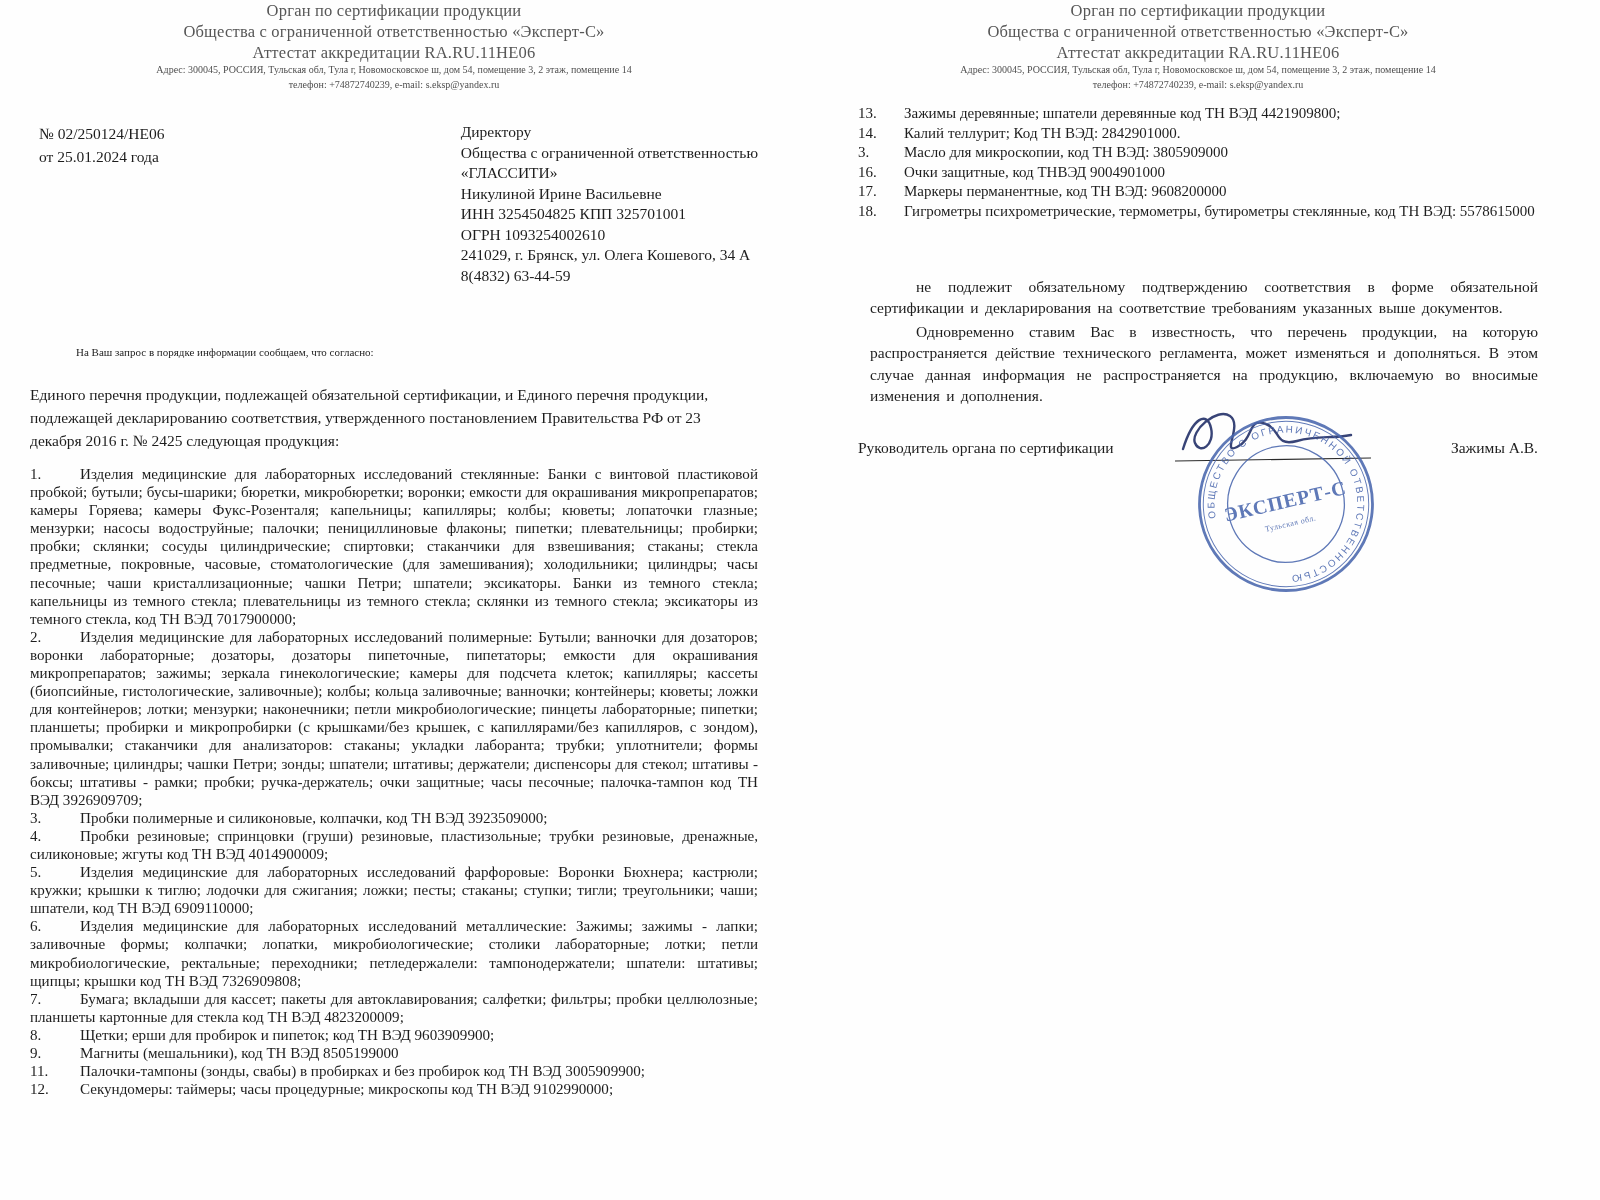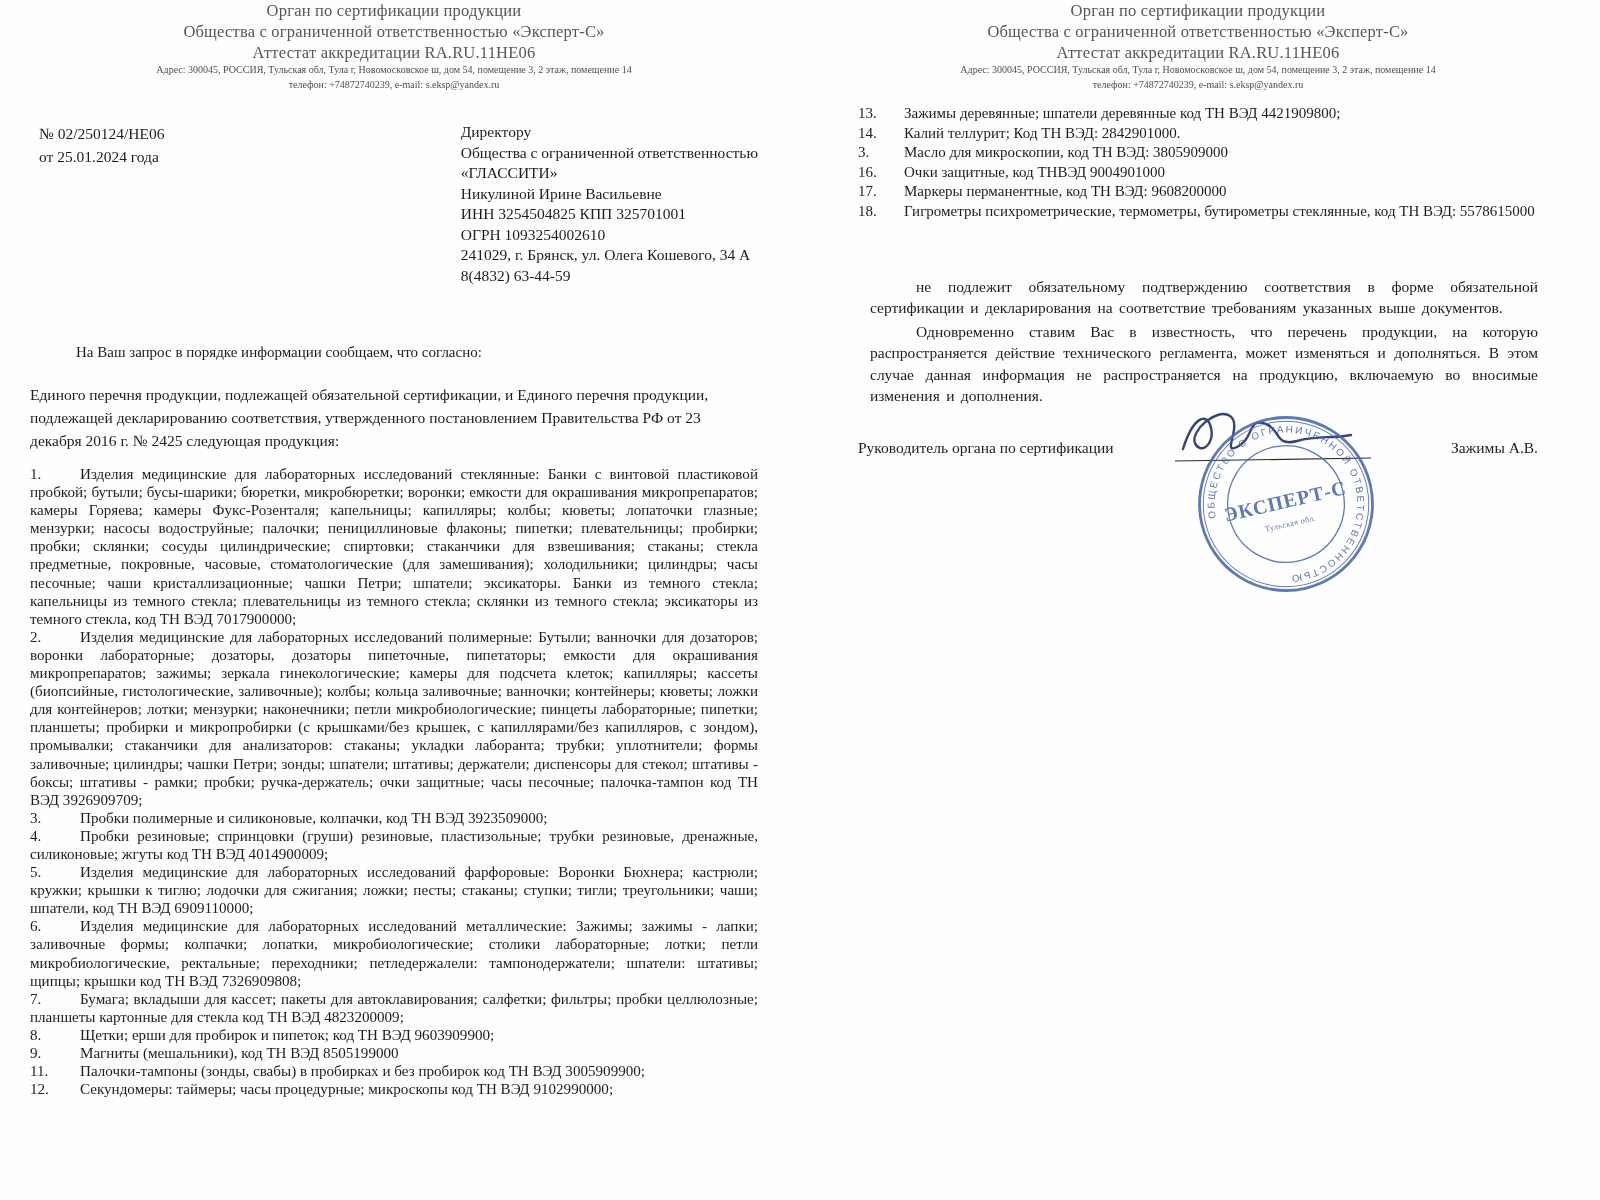--- a/index.html
+++ b/index.html
@@ -17,21 +17,21 @@
   .c2 { left:58px; width:680px; }
 
   .org-header { text-align:center; color:#565656; }
   .oh-main { font-size:16.5px; line-height:21px; letter-spacing:0.2px; }
   .oh-addr { font-size:10px; line-height:14.5px; color:#4e4e4e; margin-top:0; }
 
   .ref-row { display:flex; justify-content:space-between; margin-top:30px;margin-left:9px; }
   .ref { font-size:15.5px; line-height:23px; white-space:nowrap; }
   .addressee { text-align:left; font-size:15.5px; line-height:20.5px; }
 
-  .intro { margin:56px 0 0 0; text-indent:46px; font-size:15px; line-height:21px; }
+  .intro { margin:56px 0 0 0; text-indent:46px; font-size:11px; line-height:21px; }
   .lead { margin:20px 0 0 0; font-size:15.5px; line-height:23px; width:700px; text-align:left; }
 
   .list { margin-top:13px; }
   .li { margin:0; font-size:15.1px; line-height:18.1px; text-align:justify; }
   .li .num { display:inline-block; min-width:50px; }
 
   .list2 { margin-top:12px; }
   .li2 { margin:0; font-size:15px; line-height:19.6px; }
   .li2 .num { display:inline-block; min-width:46px; }
 

